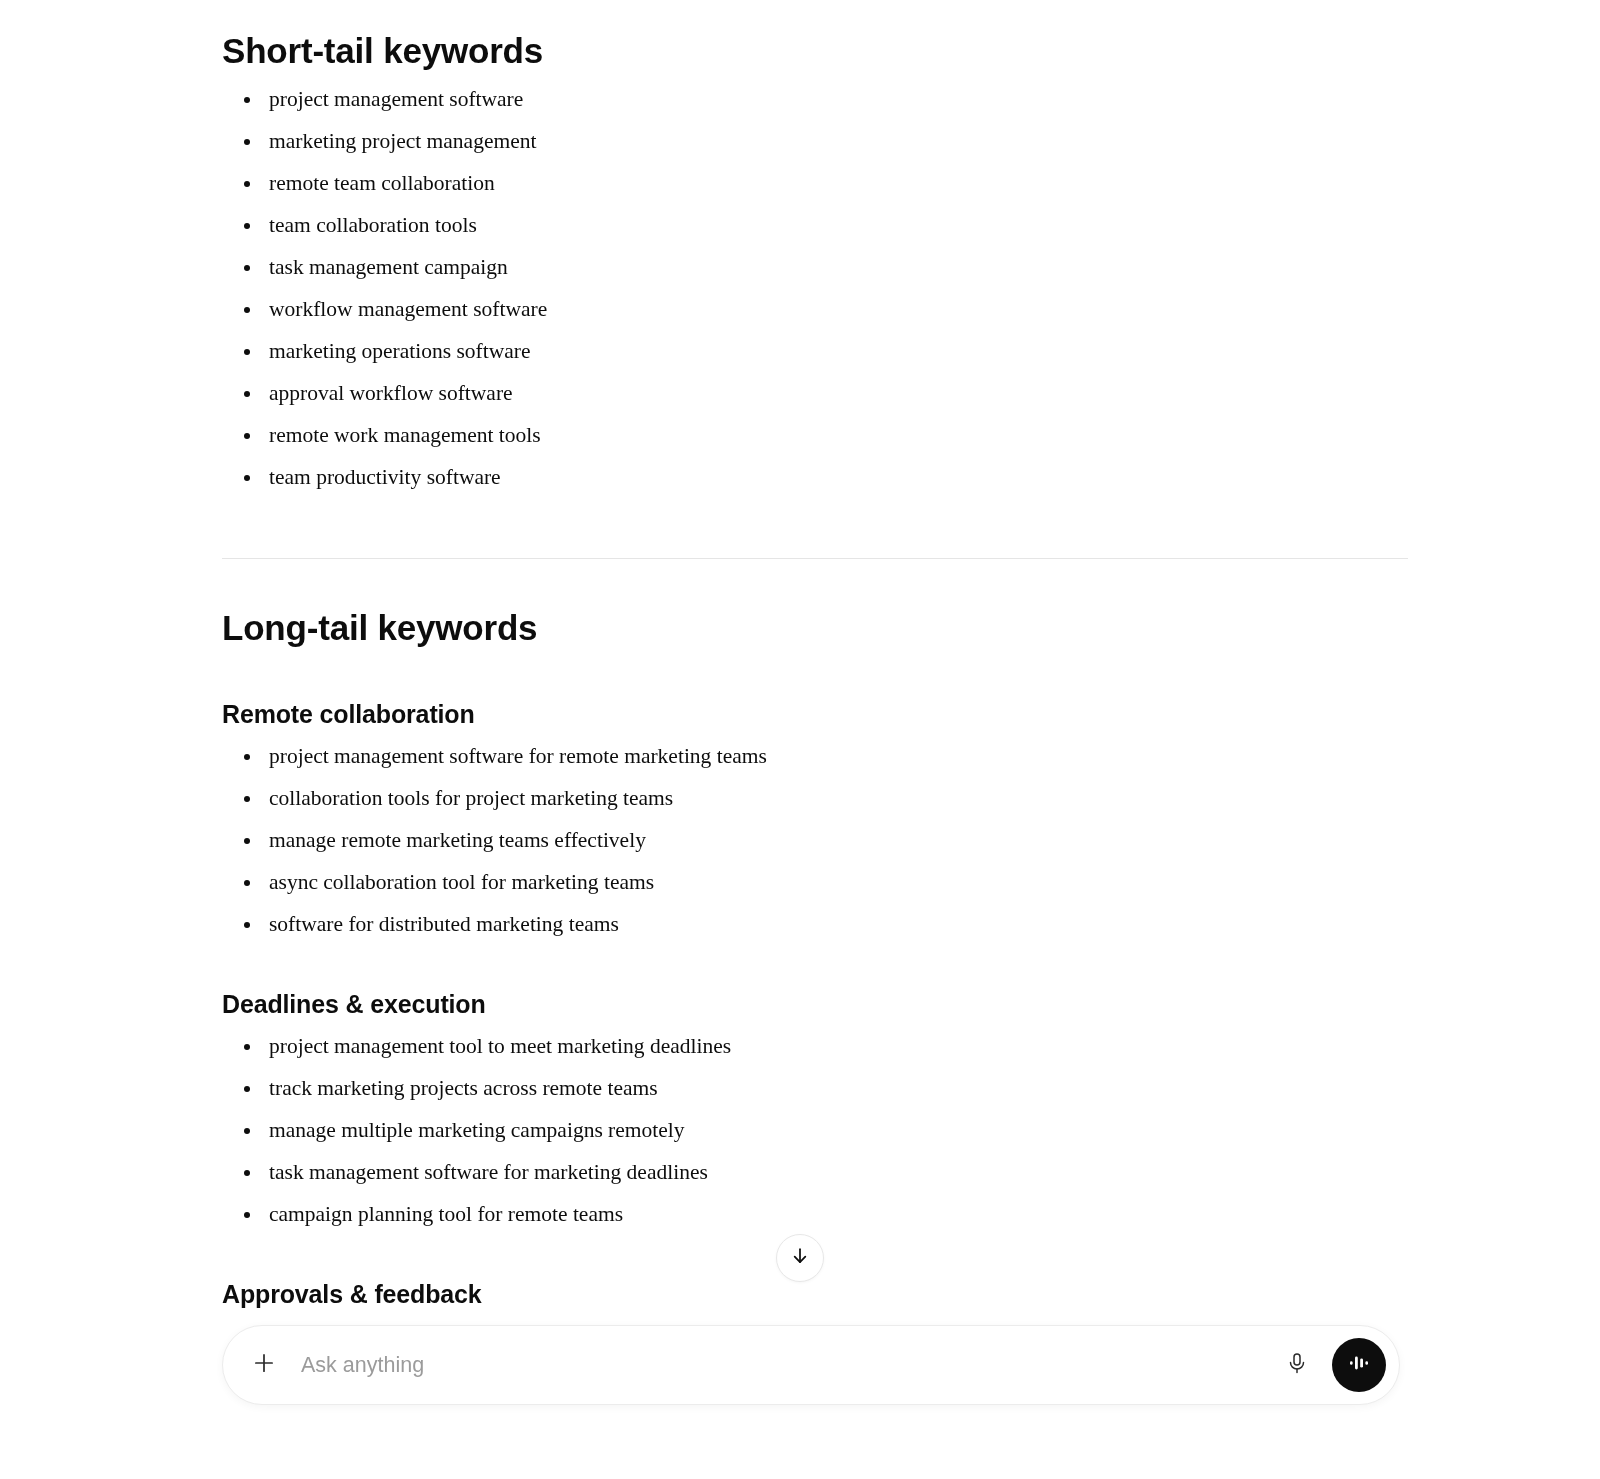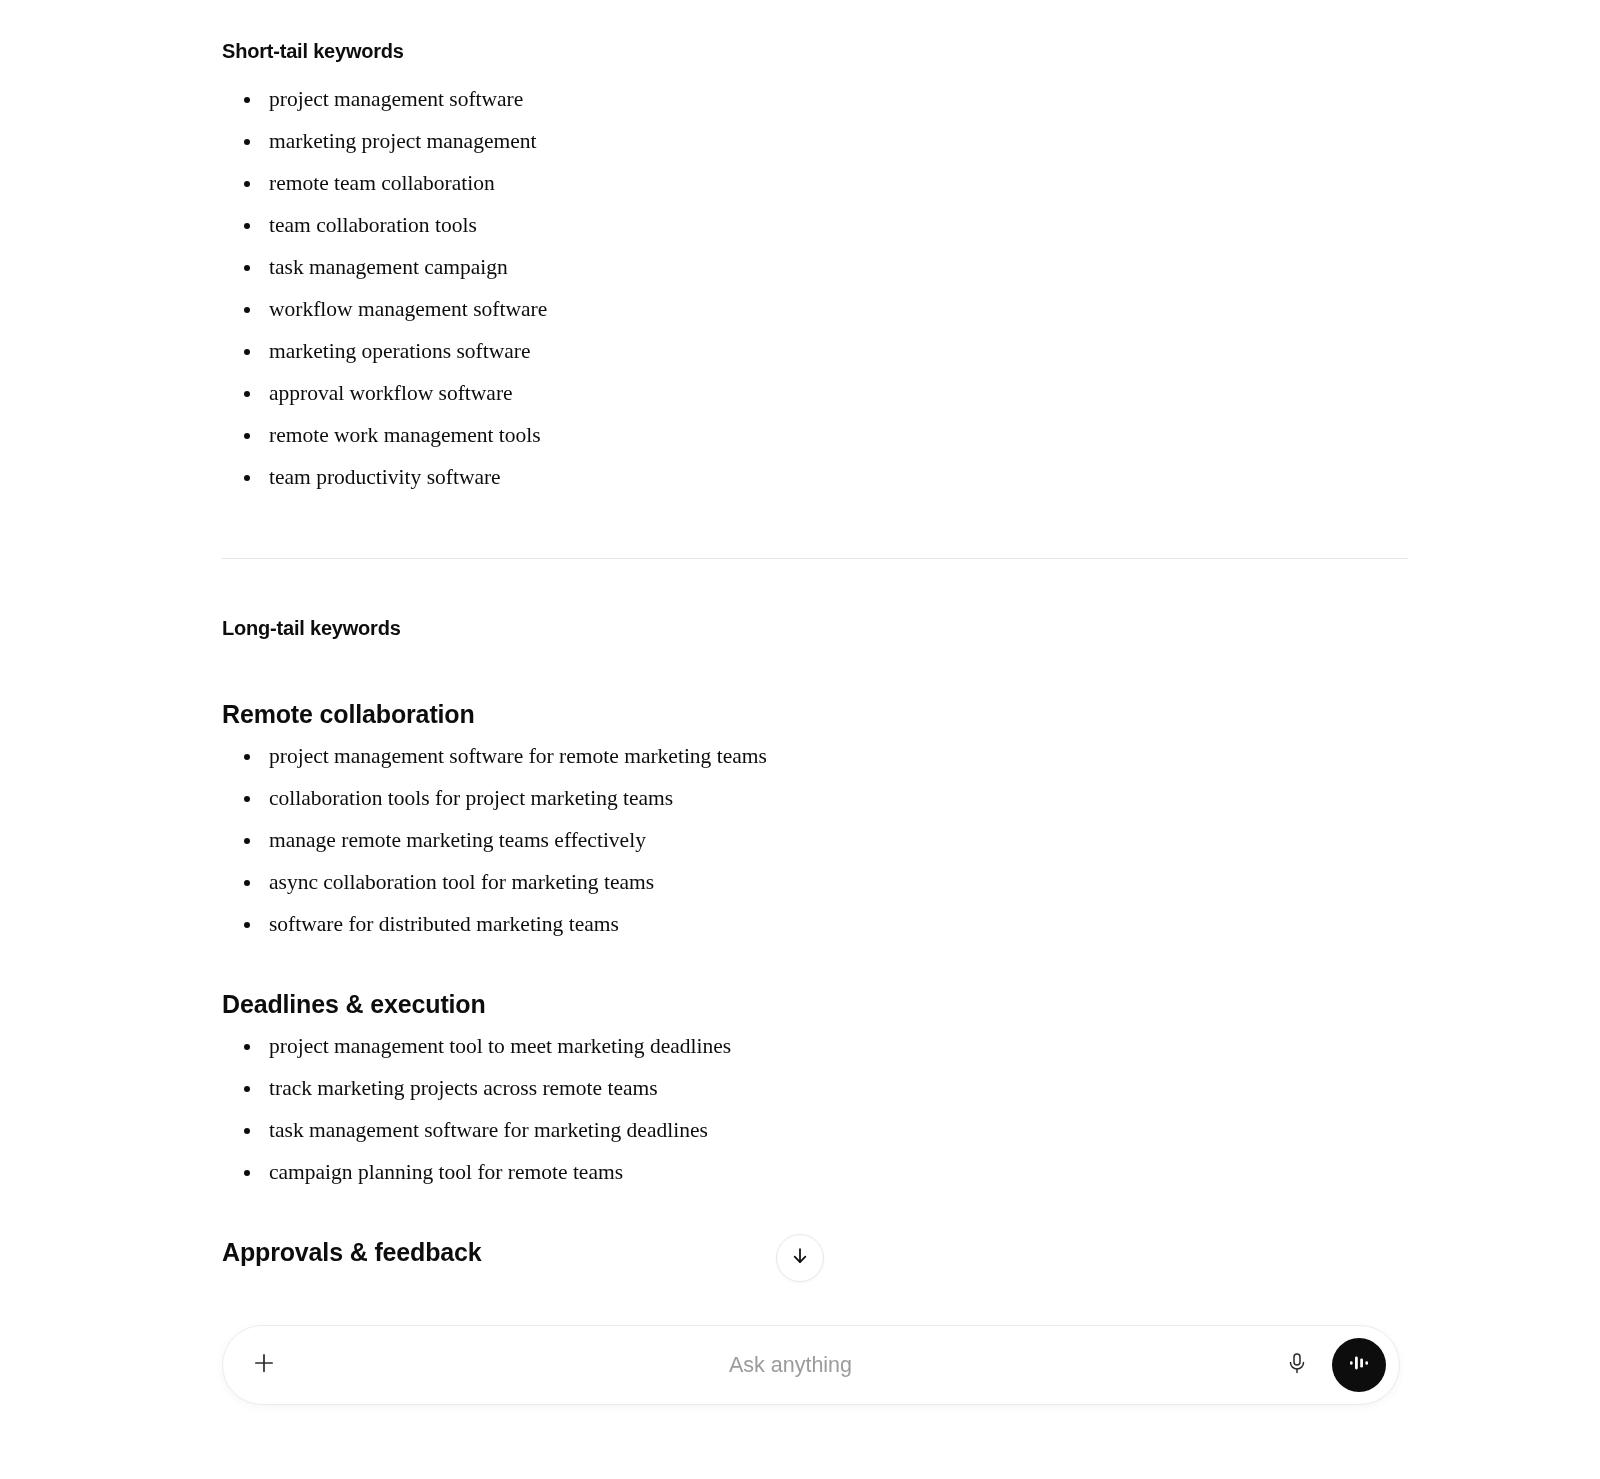--- a/index.html
+++ b/index.html
@@ -27,21 +27,21 @@
     overflow: hidden;
   }
   .content-col {
     width: 1186px;
     margin-left: 222px;
     padding-top: 34px;
   }
 
   
   .h-section {
-    font-size: 20px;
+    font-size: 35px;
     font-weight: 700;
     line-height: 34px;
     letter-spacing: -0.2px;
     margin: 0 0 18px 0;
     color: #0d0d0d;
   }
   .h-sub {
     font-size: 25px;
     font-weight: 700;
     line-height: 30px;
@@ -146,21 +146,20 @@
     flex: 1 1 auto;
     border: none;
     outline: none;
     background: transparent;
     font-family: "Liberation Sans", sans-serif;
     font-size: 21.5px;
     color: #0d0d0d;
     margin-left: 20px;
     padding: 0;
     height: 34px;
-    text-align: center;
   }
   #ask-input::placeholder {
     color: #9b9b9b;
     opacity: 1;
   }
   #mic-btn {
     width: 34px;
     height: 34px;
     display: flex;
     align-items: center;
@@ -236,20 +235,21 @@
       <li>async collaboration tool for marketing teams</li>
       <li>software for distributed marketing teams</li>
     </ul>
 
     <div class="block-gap-md"></div>
 
     <h3 class="h-sub">Deadlines &amp; execution</h3>
     <ul class="kw-list tight">
       <li>project management tool to meet marketing deadlines</li>
       <li>track marketing projects across remote teams</li>
+      <li>manage multiple marketing campaigns remotely</li>
       <li>task management software for marketing deadlines</li>
       <li>campaign planning tool for remote teams</li>
     </ul>
 
     <div class="block-gap-md"></div>
 
     <h3 class="h-sub">Approvals &amp; feedback</h3>
 
   </div>
 </div>

